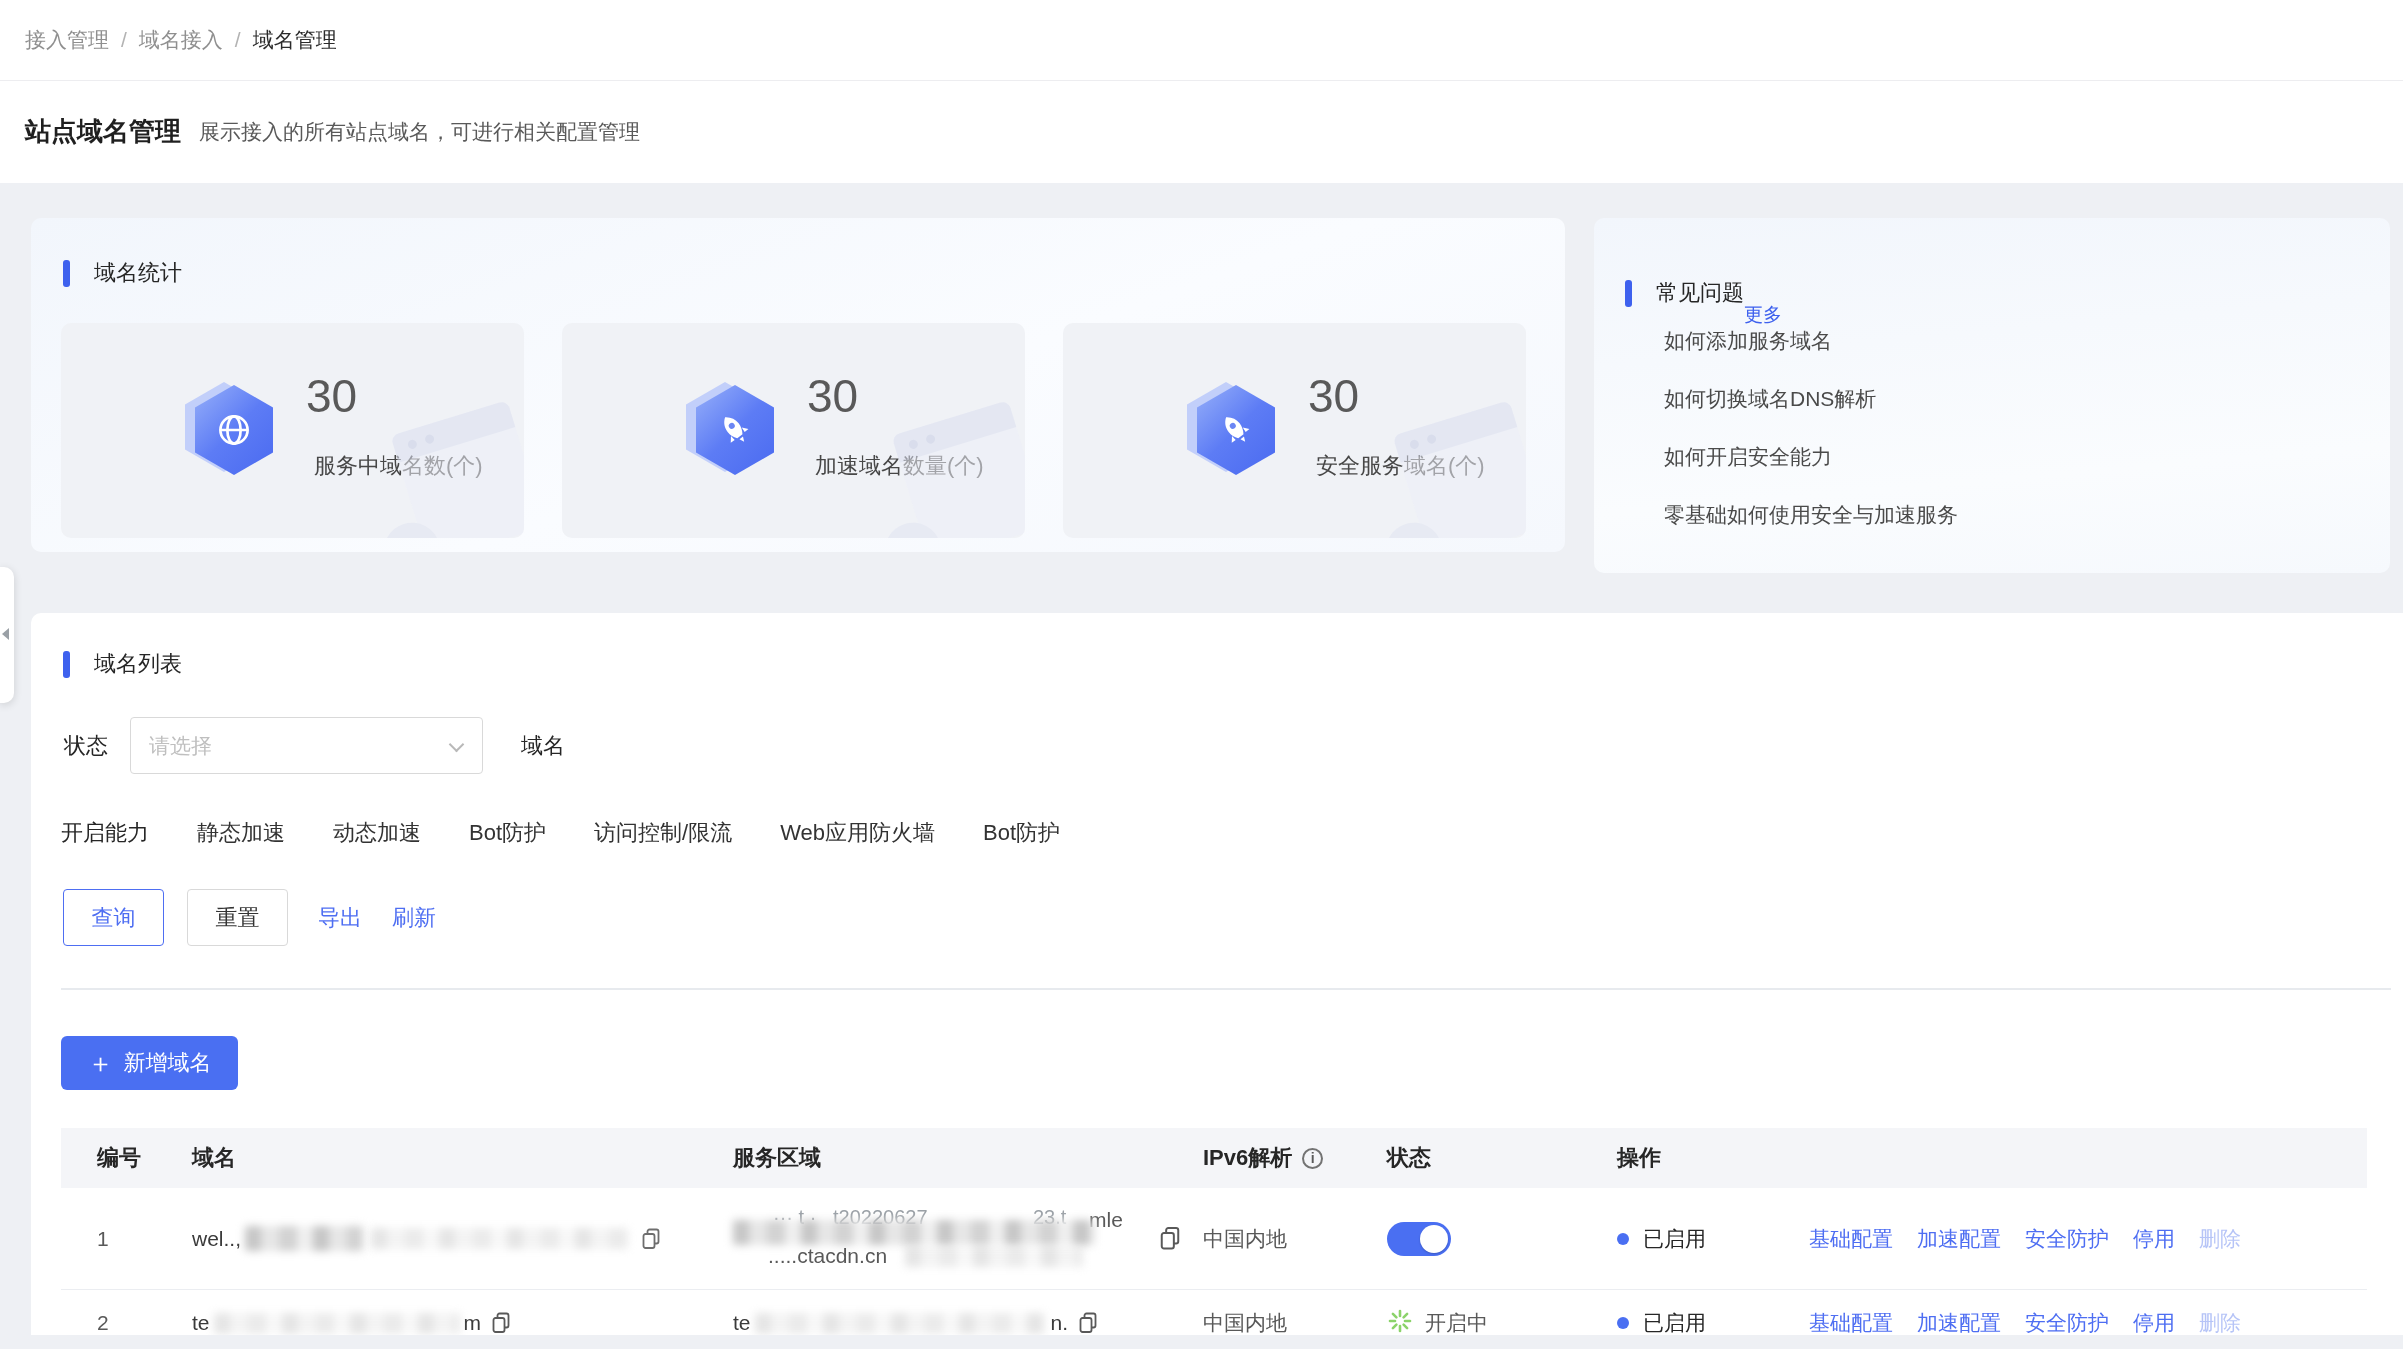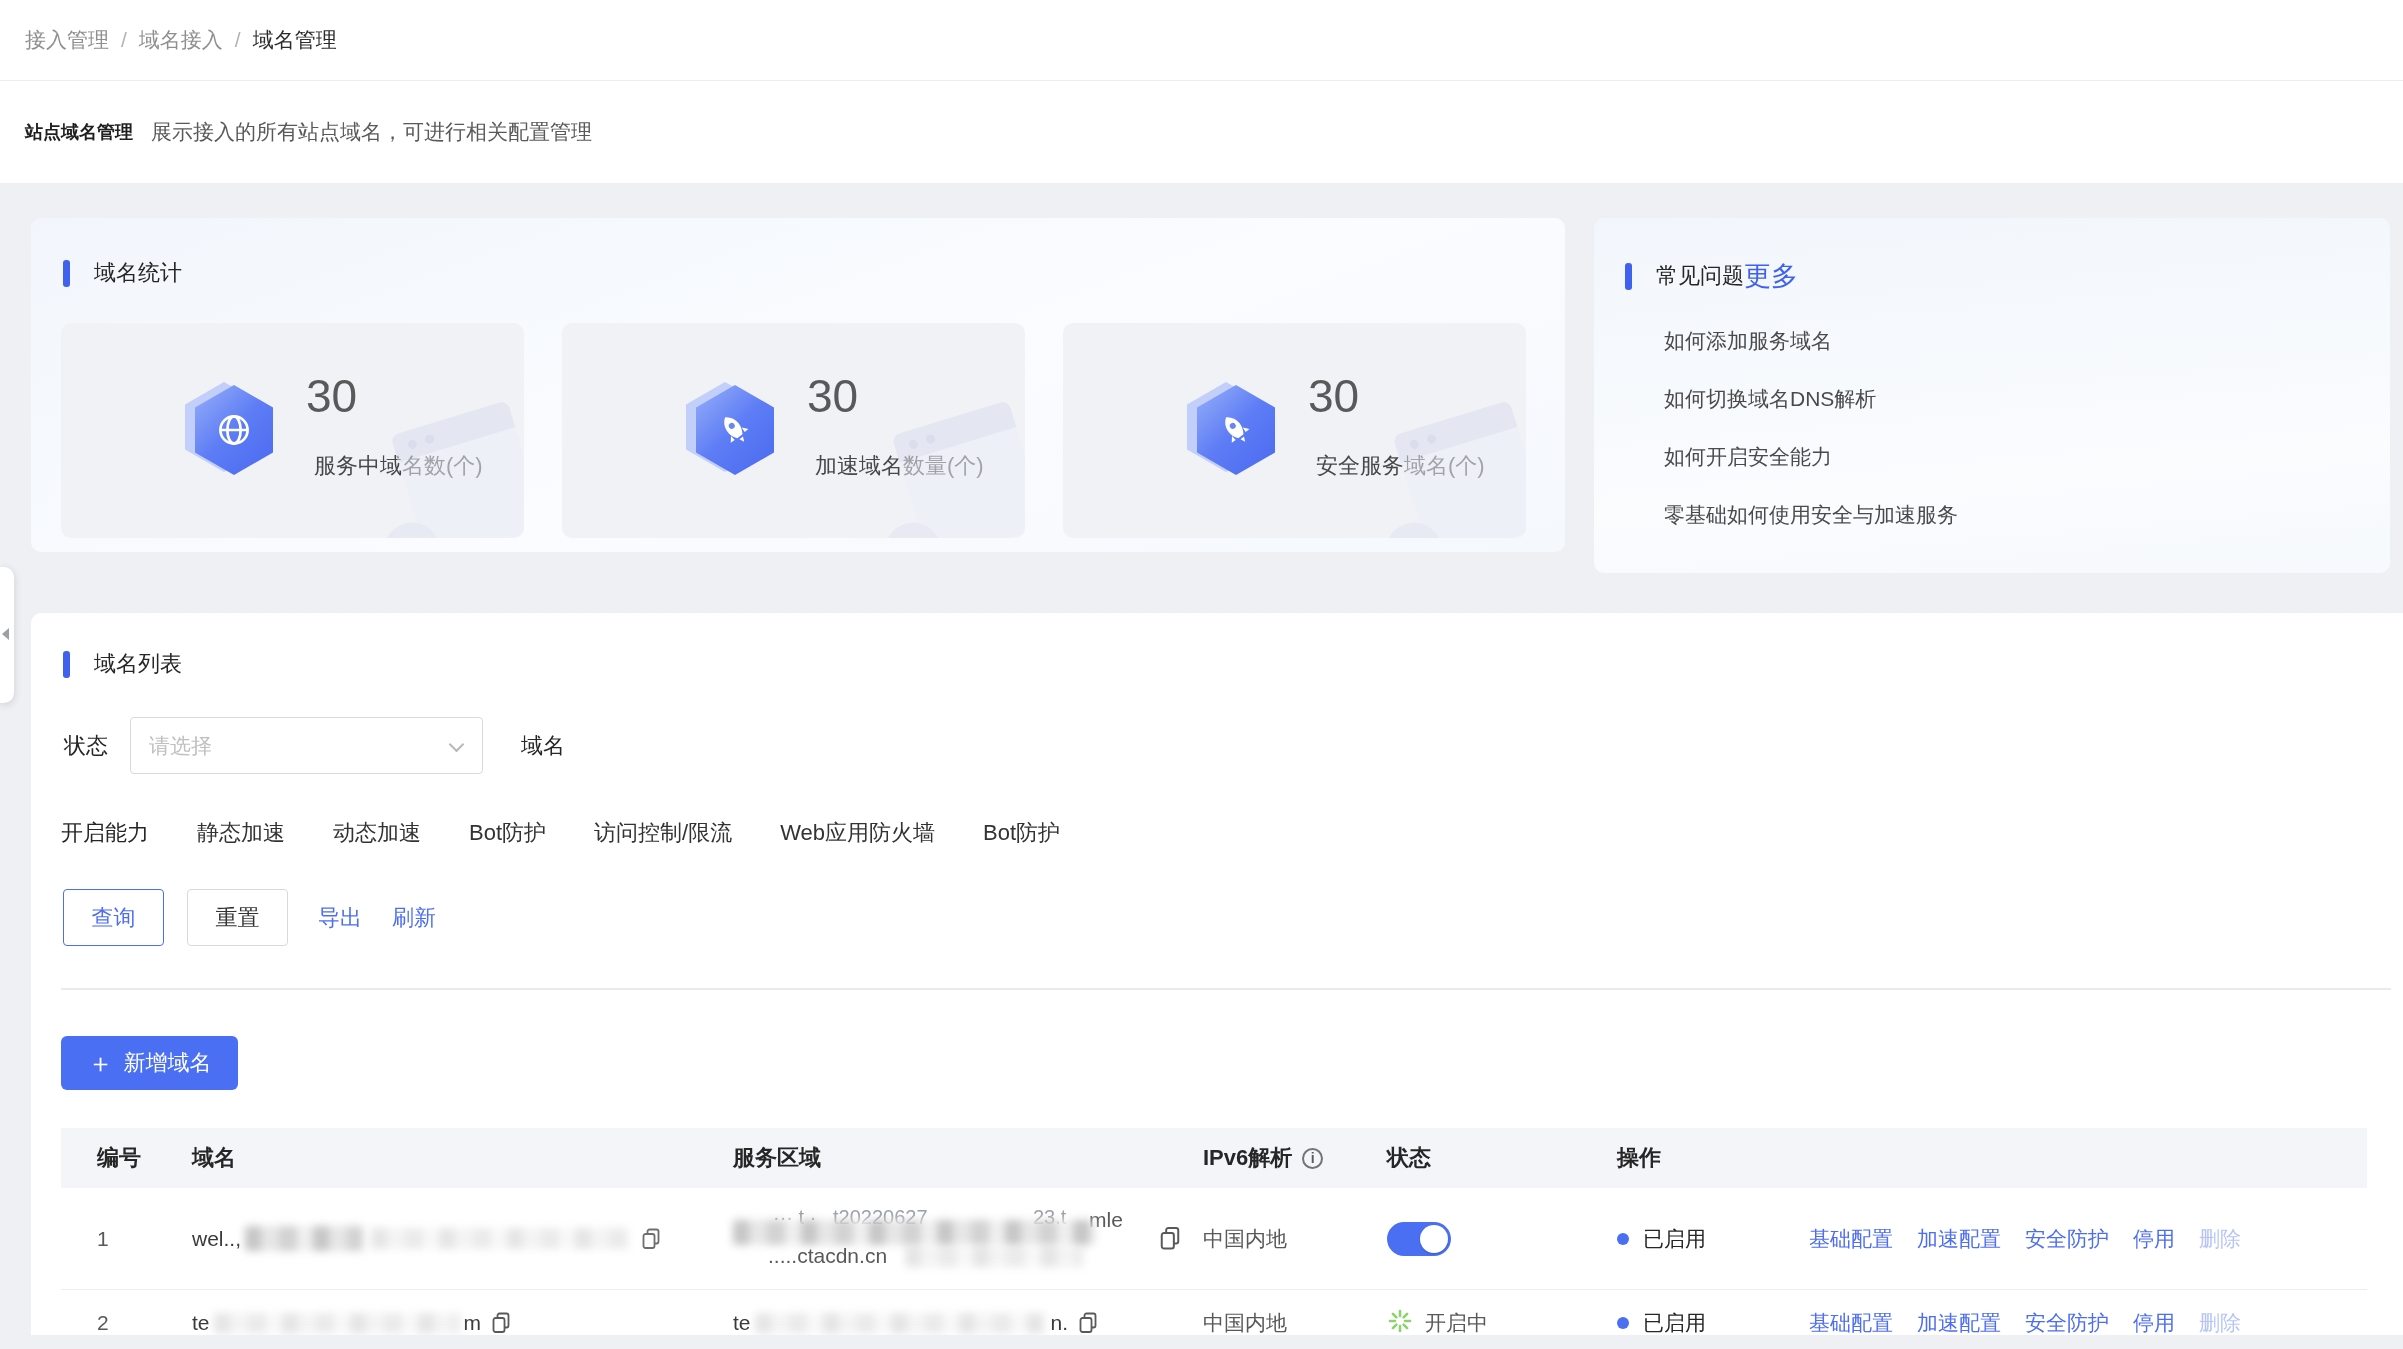--- a/index.html
+++ b/index.html
@@ -9,21 +9,21 @@
     background:#eef0f4; color:#262626; position:relative;
   }
   
   .topbar { position:absolute; top:0; left:0; width:2403px; height:183px; background:#fff; }
   .crumb-row { height:81px; display:flex; align-items:center; padding-left:25px;
                border-bottom:1px solid #ededf0; font-size:21px; }
   .crumb-link { color:#8f8f8f; cursor:pointer; }
   .crumb-sep { color:#b3b3b3; margin:0 12px; }
   .crumb-cur { color:#2b2b2b; }
   .title-row { height:101px; display:flex; align-items:center; padding-left:25px; }
-  .page-title { font-size:18px; font-weight:bold; color:#1f1f1f; }
+  .page-title { font-size:26px; font-weight:bold; color:#1f1f1f; }
   .page-sub { font-size:21px; color:#595959; margin-left:18px; }
   
   .sec-head { display:flex; align-items:center; }
   .sec-marker { width:7px; height:27px; border-radius:3px; background:#3e61ee; margin-right:24px; }
   .sec-title { font-size:22px; color:#262626; }
   
   .stats-card { position:absolute; left:31px; top:218px; width:1534px; height:334px;
     border-radius:10px; background:linear-gradient(160deg,#f2f6fc 0%,#fafcff 55%,#f5f8fd 100%); }
   .stats-card .sec-head { position:absolute; top:40px; left:32px; }
   .tiles { position:absolute; top:105px; left:30px; display:flex; gap:38px; }
@@ -48,21 +48,21 @@
   .deco-win::after { content:""; position:absolute; top:10px; left:14px; width:9px; height:9px;
     border-radius:50%; background:#c7cde4; box-shadow:18px 0 0 #c7cde4; }
   .deco-gear { position:absolute; left:4px; bottom:16px; width:56px; height:56px; border-radius:50%;
     background:#e0e4f1; }
   .deco-gear::after { content:""; position:absolute; inset:16px; border-radius:50%; background:#f0f2f6; }
   
   .faq-card { position:absolute; left:1594px; top:218px; width:796px; height:355px;
     border-radius:10px; background:linear-gradient(175deg,#f2f6fc 0%,#fafcfe 70%,#f6f9fd 100%); }
   .faq-head { position:absolute; top:40px; left:31px; right:38px; display:flex;
     align-items:center; }
-  .faq-more { font-size:27px; color:#3e61ee; cursor:pointer; }
+  .faq-more { font-size:19px; color:#3e61ee; cursor:pointer;margin-top:44px; }
   .faq-list { position:absolute; top:94px; left:70px; list-style:none; }
   .faq-list li { height:58px; display:flex; align-items:center; font-size:21px; color:#4a4a4a;
     cursor:pointer; }
   
   .main-card { position:absolute; left:31px; top:613px; width:2380px; height:722px;
     background:#fff; border-radius:10px 0 0 0; overflow:hidden; }
   .main-card .sec-head { position:absolute; top:36px; left:32px; }
   .filter-status { position:absolute; top:104px; left:33px; display:flex; align-items:center; height:57px; }
   .f-label { font-size:22px; color:#262626; }
   .select-box { margin-left:22px; width:353px; height:57px; border:1px solid #d9d9d9; border-radius:4px;

